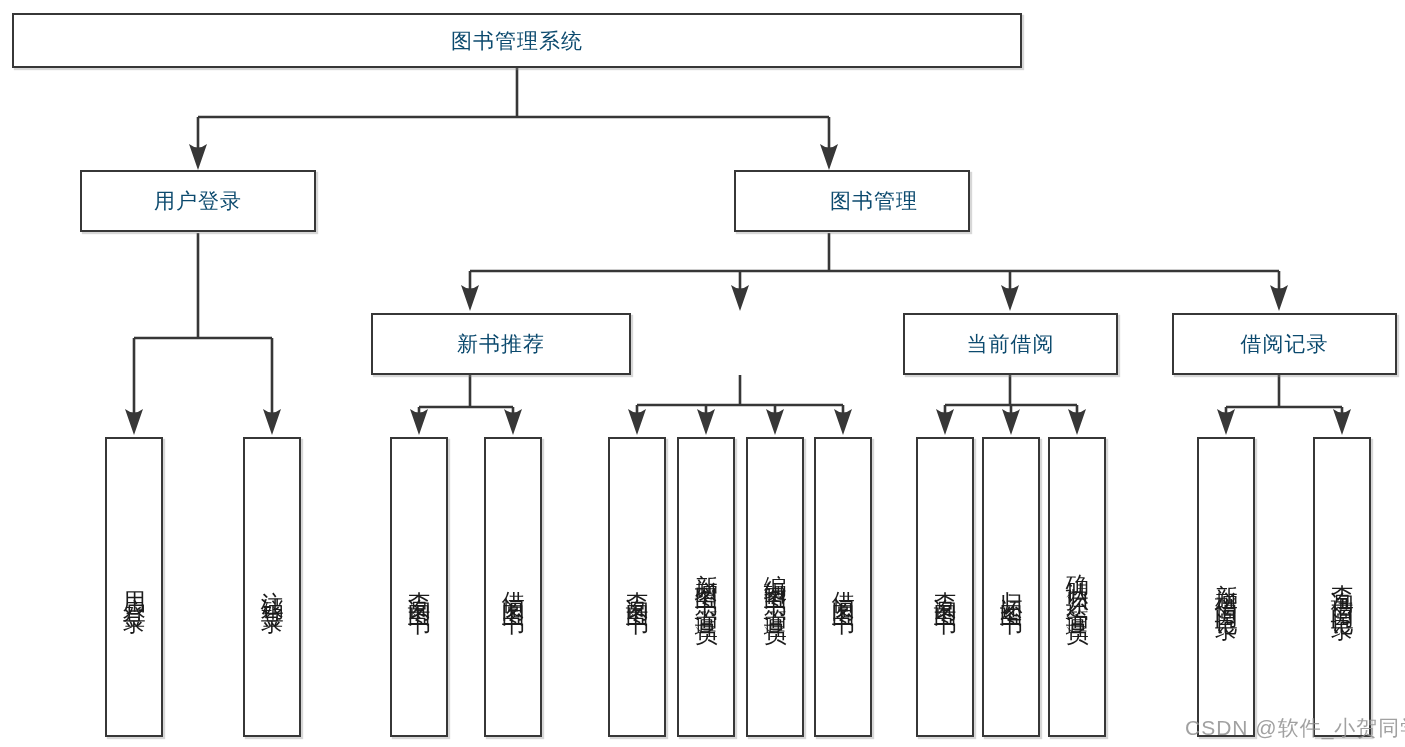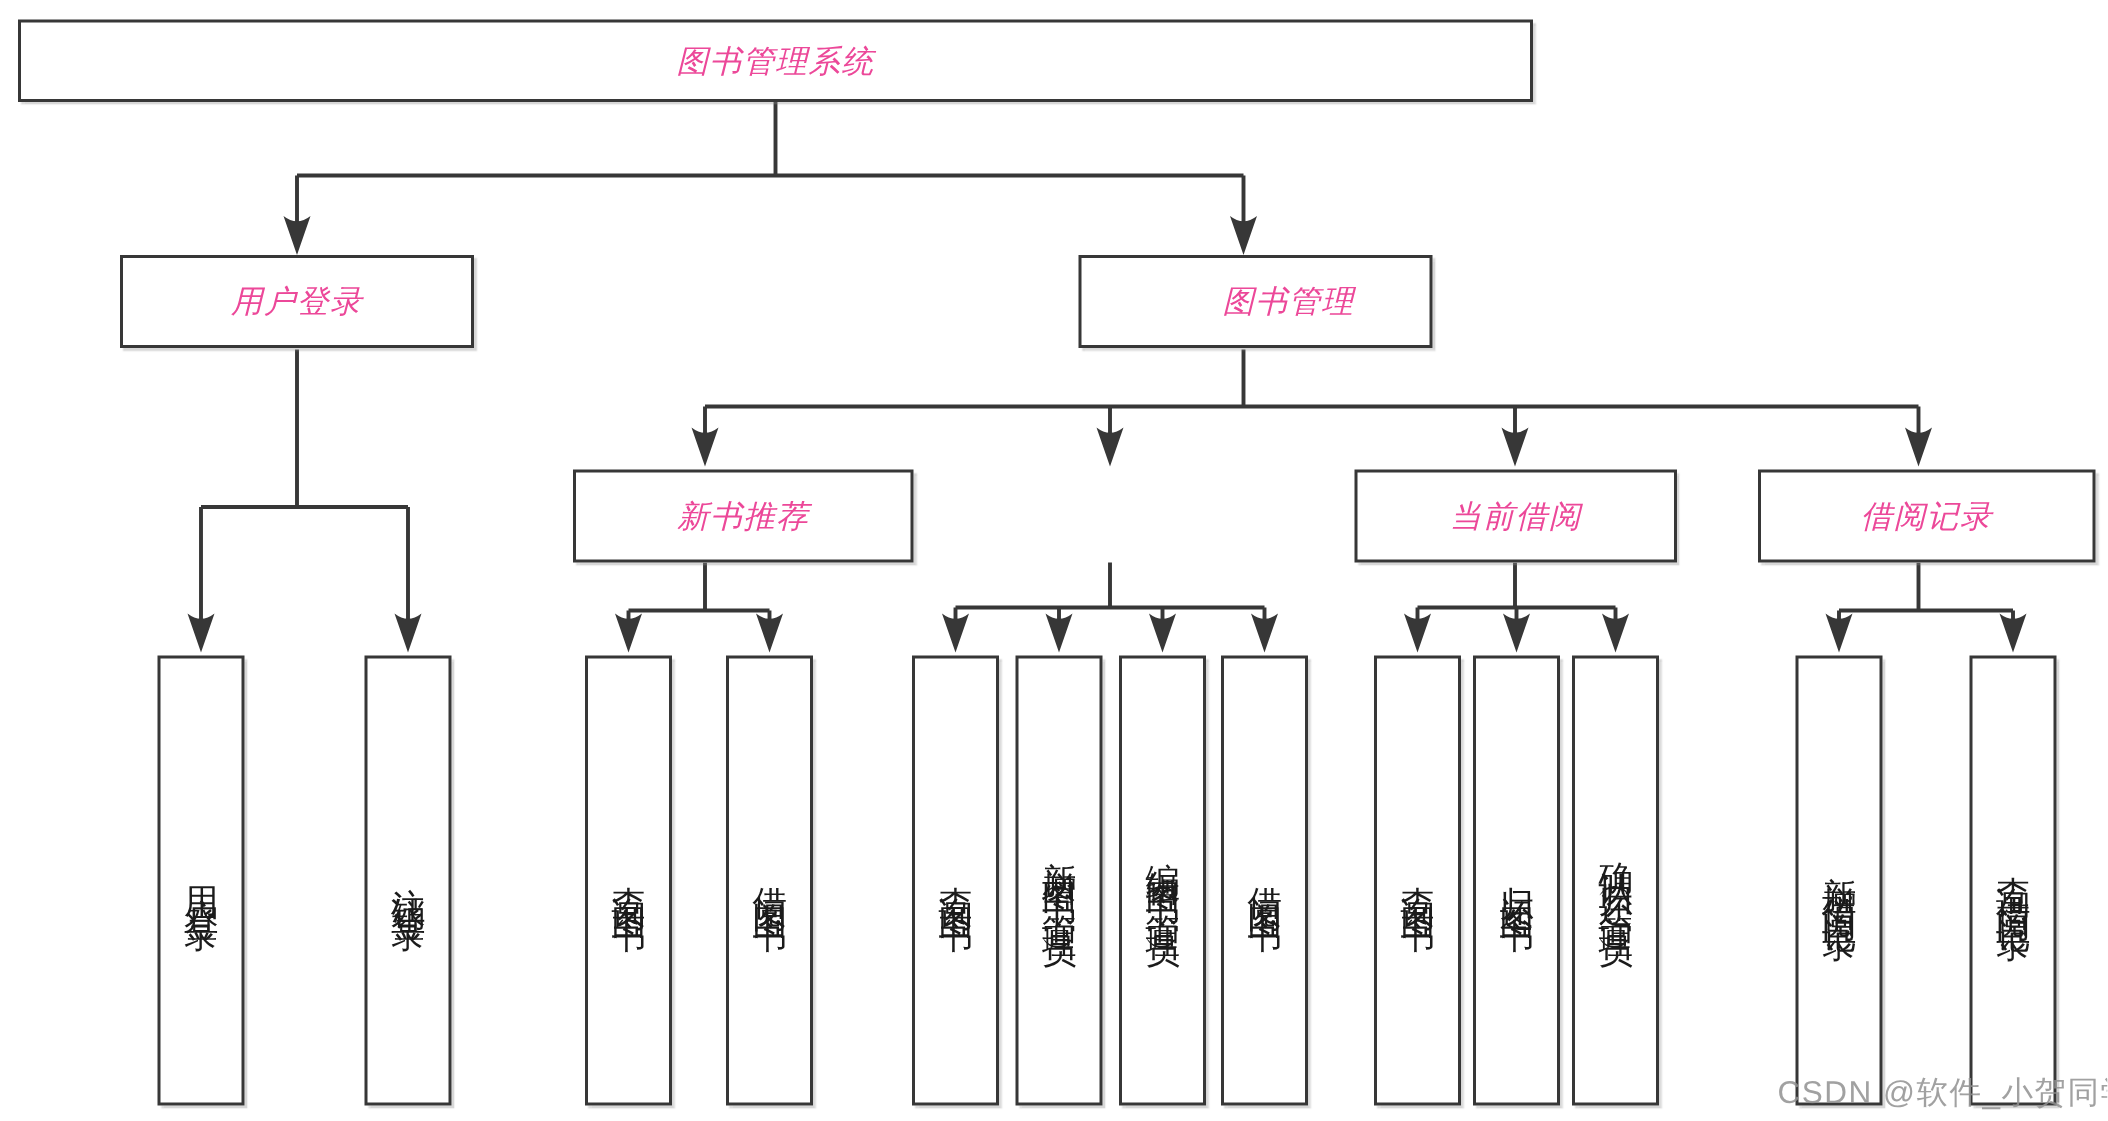--- a/index.html
+++ b/index.html
@@ -23,24 +23,23 @@
     box-sizing: border-box;
     background: #ffffff;
     border: 2.5px solid #373737;
     display: flex;
     align-items: center;
     justify-content: center;
     box-shadow: 2px 2px 1px rgba(140,140,140,0.35);
   }
   .label {
     font-size: 21px;
-    color: #ec4899;
+    color: #0c4a6e;
     letter-spacing: 1px;
     white-space: nowrap;
-    font-style: italic;
   }
   .vtext {
     writing-mode: vertical-rl;
     text-orientation: mixed;
     font-size: 23px;
     letter-spacing: 7px;
     color: #1b1b1b;
     line-height: 1.1;
   }
   .watermark {
@@ -95,25 +94,25 @@
     <path class="arrowhead" d="M1333,409 Q1342,416 1351,409 L1342,435 Z"></path>
   </svg>
 
   <div class="box" style="left:12px; top:13px; width:1010px; height:55px;">
     <span class="label">图书管理系统</span>
   </div>
 
   <div class="box" style="left:80px; top:170px; width:236px; height:62px;">
     <span class="label">用户登录</span>
   </div>
-  <div class="box" style="left:719px; top:170px; width:236px; height:62px;padding-left:44px;">
+  <div class="box" style="left:734px; top:170px; width:236px; height:62px;padding-left:44px;">
     <span class="label">图书管理</span>
   </div>
 
-  <div class="box" style="left:382px; top:313px; width:227px; height:62px;">
+  <div class="box" style="left:371px; top:313px; width:260px; height:62px;">
     <span class="label">新书推荐</span>
   </div>
   <div class="box" style="left:903px; top:313px; width:215px; height:62px;">
     <span class="label">当前借阅</span>
   </div>
   <div class="box" style="left:1172px; top:313px; width:225px; height:62px;">
     <span class="label">借阅记录</span>
   </div>
 
   <div class="box" style="left:105px; top:437px; width:58px; height:300px;">

